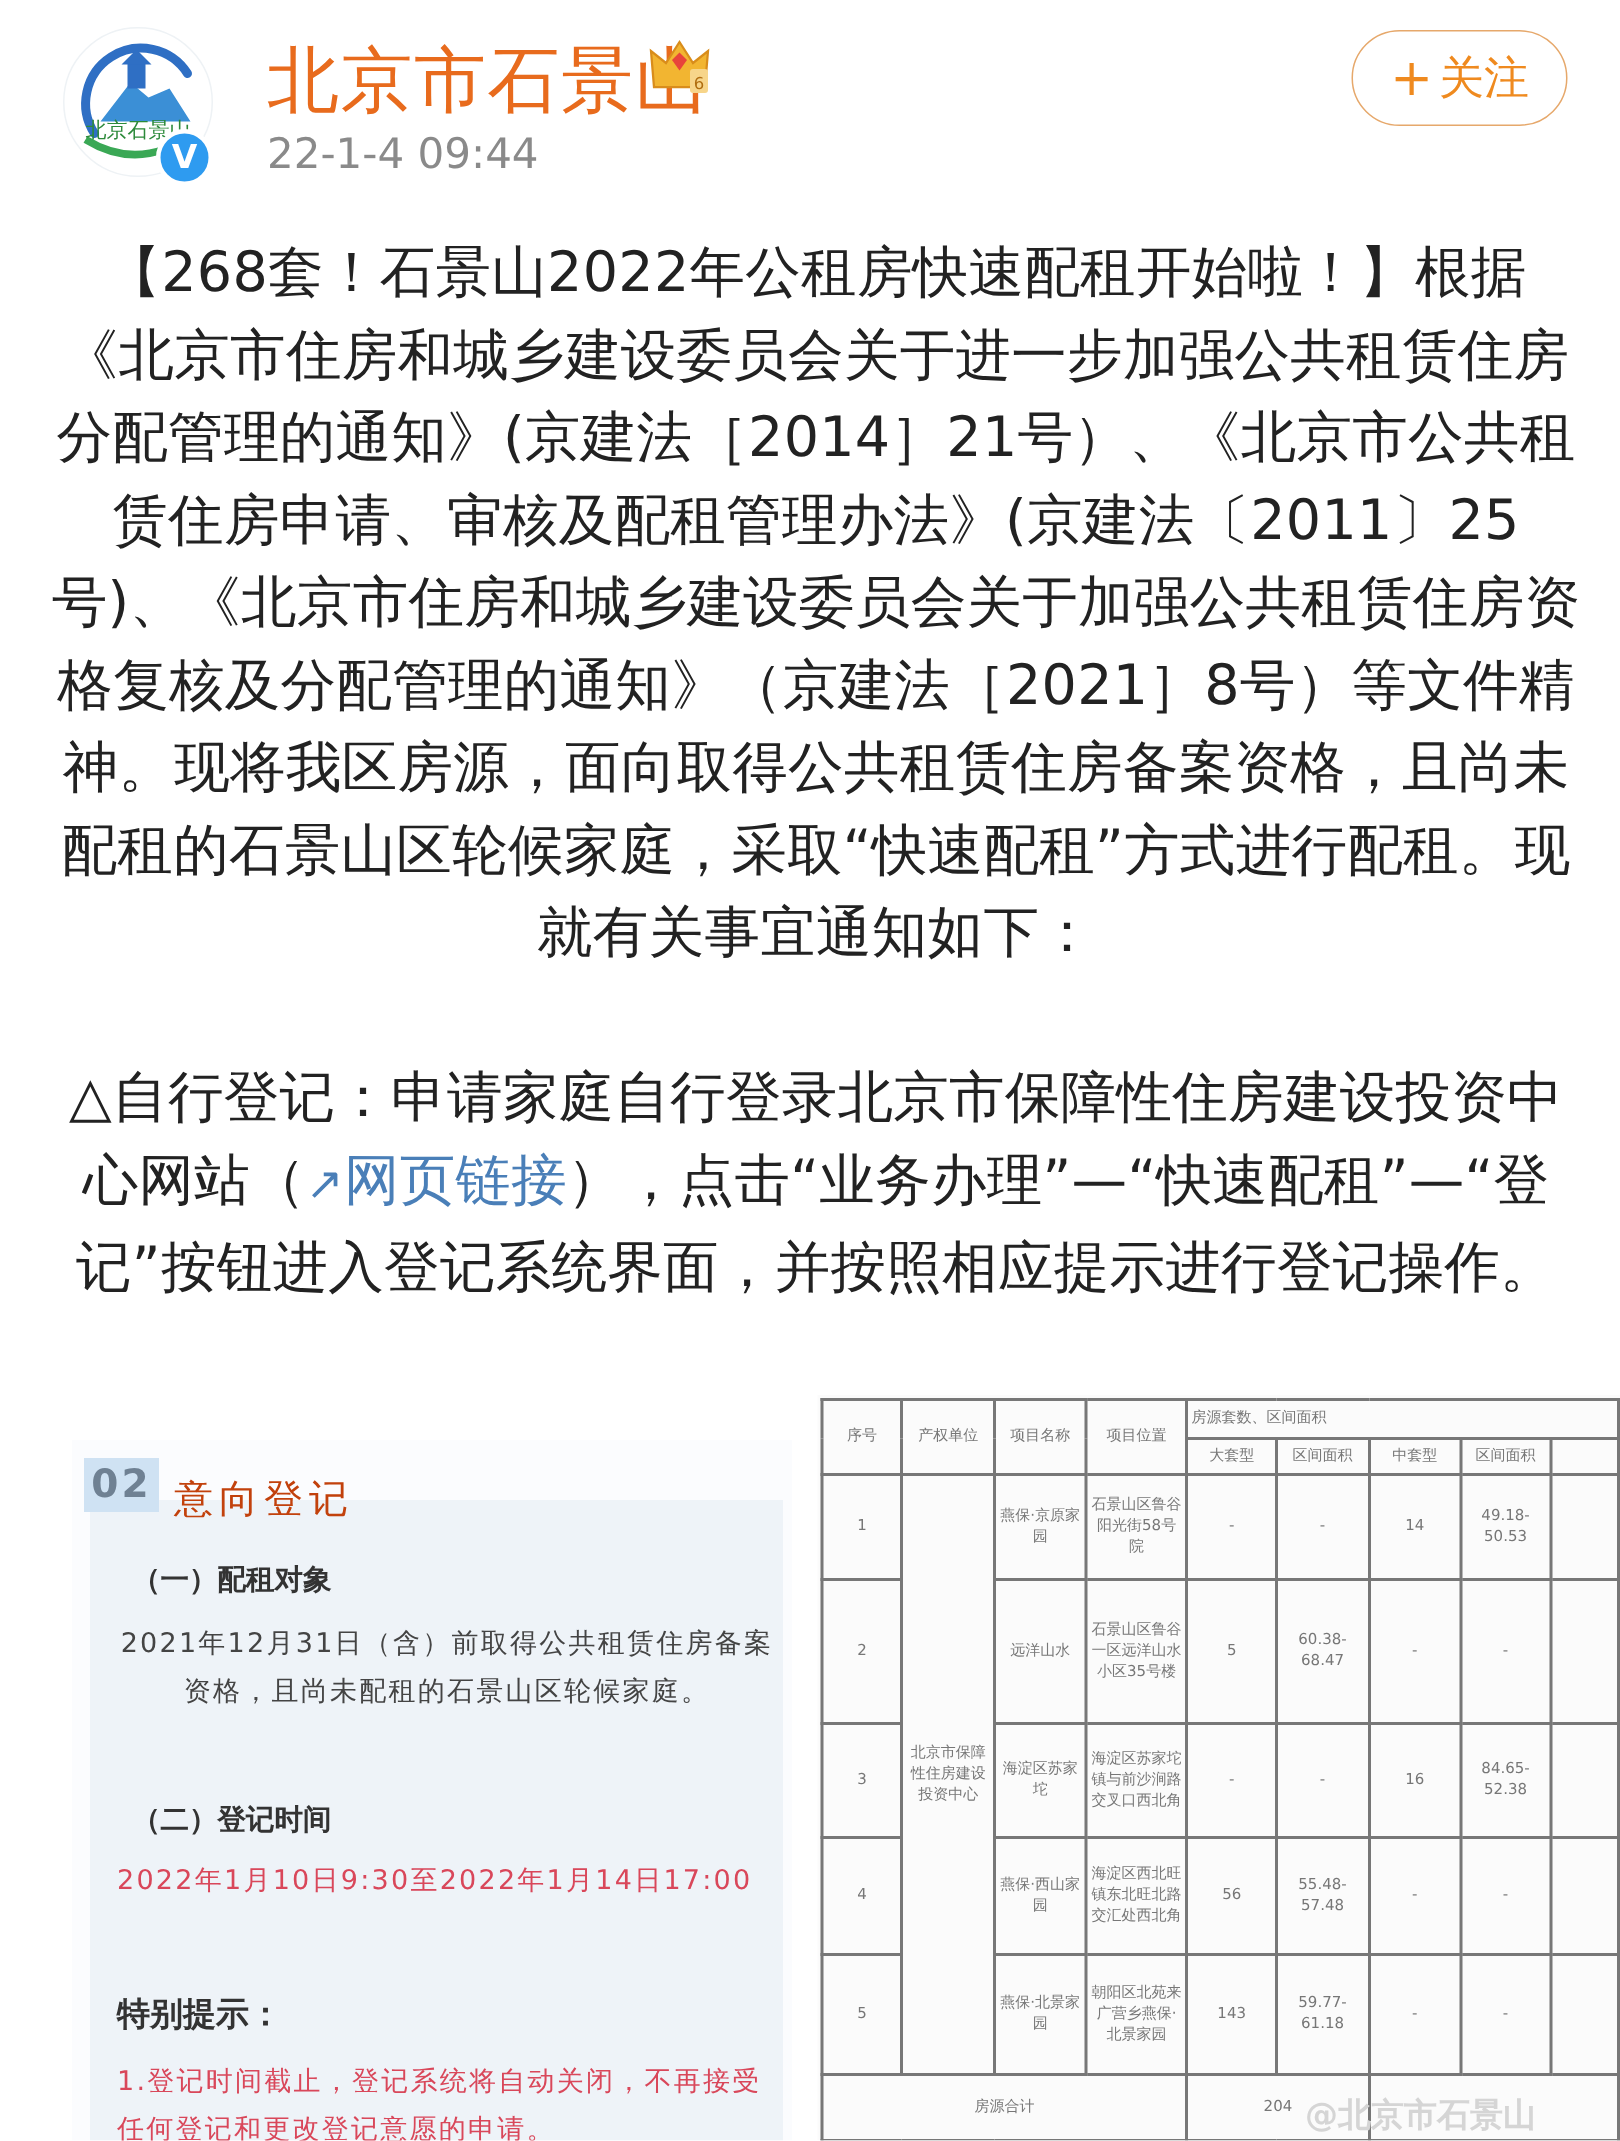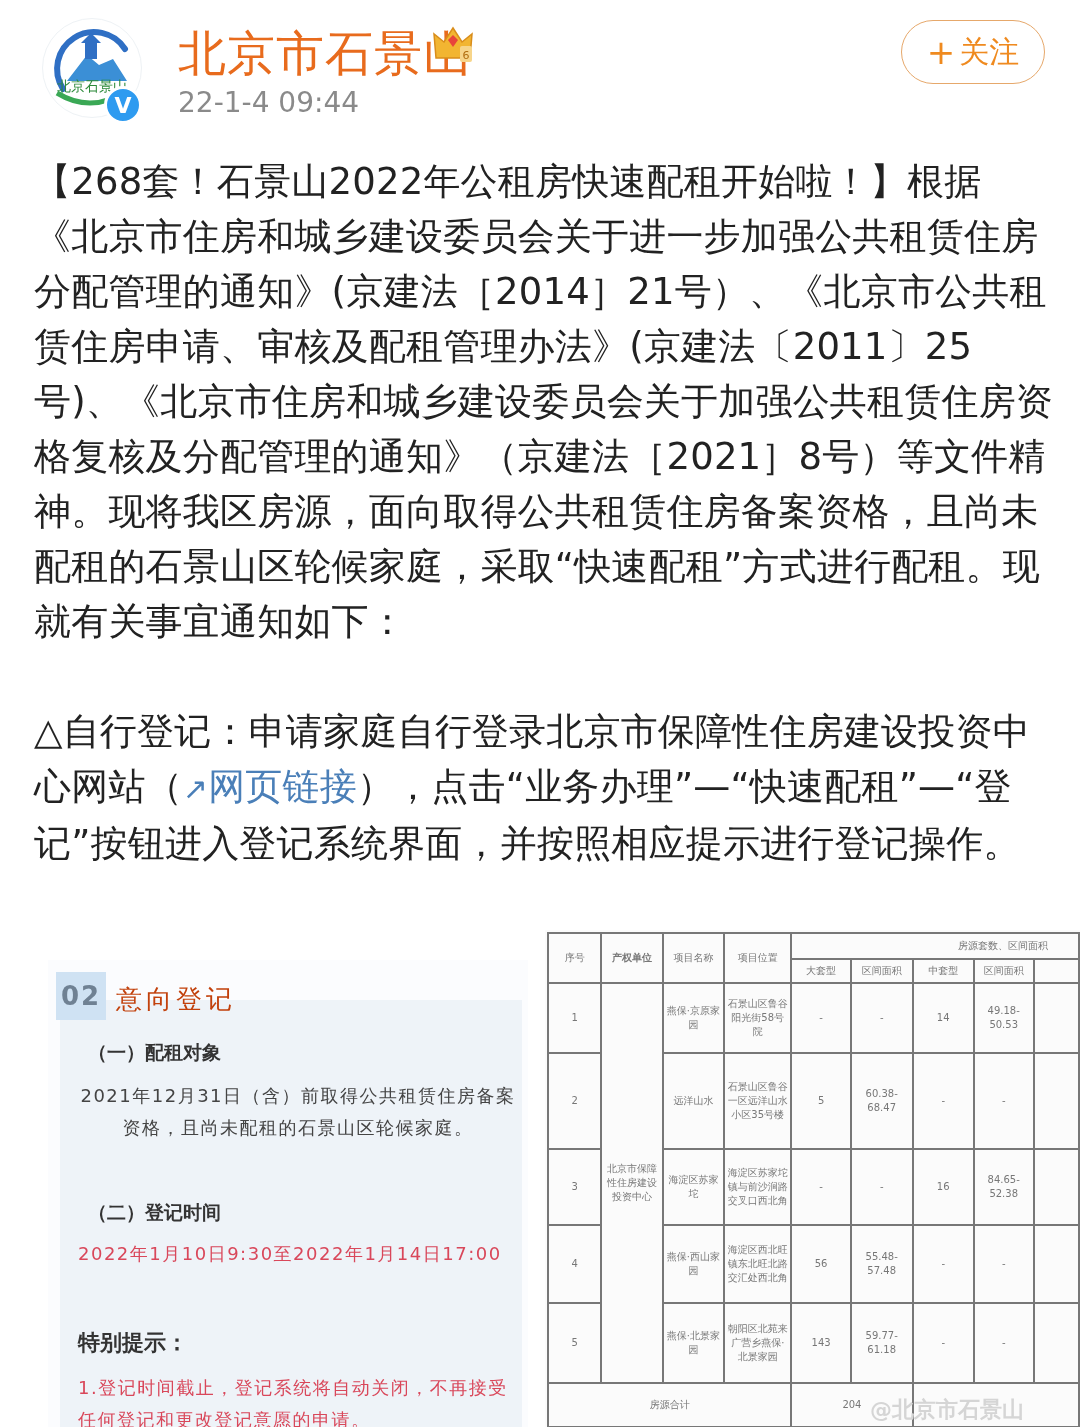--- a/index.html
+++ b/index.html
@@ -25,35 +25,35 @@
   .crown { position:absolute; left:432px; top:24px; width:42px; height:40px; }
   .timestamp { position:absolute; left:178px; top:86px; font-size:28px; color:#8a8a8a; }
   .follow-btn {
     position:absolute; left:901px; top:20px; width:144px; height:64px; border-radius:32px;
     border:1.5px solid #e6a86b; box-sizing:border-box; color:#ef8a1f; font-size:30px;
     display:flex; align-items:center; justify-content:center; background:#fff;
   }
   .follow-btn .plus { font-size:34px; margin-right:4px; }
   .post-text {
     position:absolute; left:34px; top:154px; width:1020px;
-    font-size:37px; line-height:55px; color:#222; letter-spacing:0.2px;
+    font-size:37px; line-height:55px; color:#222; letter-spacing:0.2px;text-align:center;
   }
   .post-text p { margin:0; }
   .para2 { margin-top:55px !important; }
   .link { color:#4a7fb8; }
   .link-icon { color:#4a7fb8; font-size:30px; }
   
   .img-left {
     position:absolute; left:48px; top:960px; width:480px; height:467px; background:#fbfcfe;
   }
   .img-left .panel {
     position:absolute; left:12px; top:40px; width:462px; height:427px; background:#eef3f8;
   }
   .tag02 {
-    position:absolute; left:8px; top:12px; width:50px; height:48px; background:#cfe2f3;
+    position:absolute; left:8px; top:12px; width:50px; height:36px; background:#cfe2f3;
     color:#6f8193; font-size:26px; font-weight:bold; display:flex; align-items:center; justify-content:center;
     letter-spacing:2px;
   }
   .tag-title { position:absolute; left:68px; top:22px; font-size:26px; color:#c2410c; letter-spacing:4px; }
   .sub-h { position:absolute; left:40px; font-size:19px; font-weight:bold; color:#333; }
   .img-body { position:absolute; left:30px; width:440px; font-size:18px; line-height:32px; color:#444; letter-spacing:1.5px; }
   .red { color:#d9475a; }
   .tip-h { position:absolute; left:30px; font-size:22px; font-weight:bold; color:#333; }
   
   .img-right {
@@ -114,24 +114,24 @@
   <div class="img-body red" style="top:278px;">2022年1月10日9:30至2022年1月14日17:00</div>
   <div class="tip-h" style="top:368px;">特别提示：</div>
   <div class="img-body red" style="top:412px;">1.登记时间截止，登记系统将自动关闭，不再接受任何登记和更改登记意愿的申请。</div>
 </div>
 
 <div class="img-right">
   <table class="tbl">
     <tbody>
         <tr style="height:26px;">
       <th rowspan="2" style="width:48px;">序号</th>
-      <th rowspan="2" style="width:56px;font-weight:bold;">产权单位</th>
+      <th rowspan="2" style="width:56px;">产权单位</th>
       <th rowspan="2" style="width:56px;font-family:Liberation Serif, serif;">项目名称</th>
       <th rowspan="2" style="width:62px;">项目位置</th>
-      <th colspan="5" style="text-align:right;padding-right:30px;">房源套数、区间面积</th>
+      <th colspan="5" style="text-align:left;padding-right:30px;">房源套数、区间面积</th>
     </tr>
     <tr style="height:24px;">
       <th style="width:54px;">大套型</th>
       <th style="width:56px;">区间面积</th>
       <th style="width:56px;">中套型</th>
       <th style="width:54px;">区间面积</th>
       <th style="width:40px;"></th>
     </tr>
     <tr style="height:70px;">
       <td>1</td>

